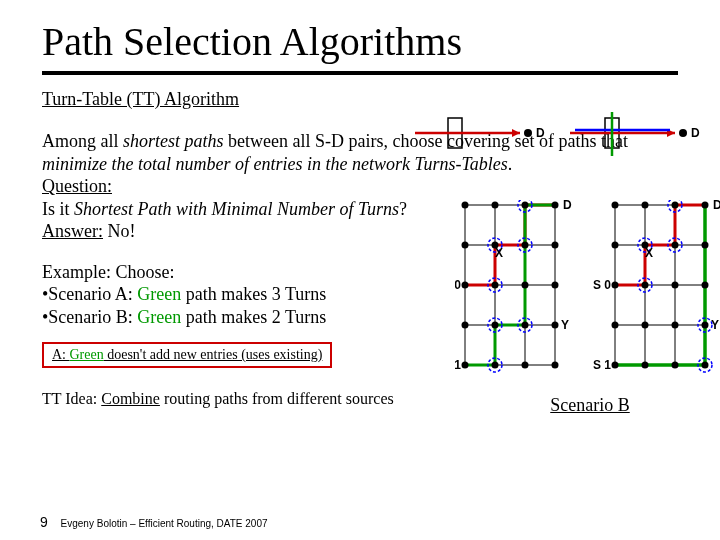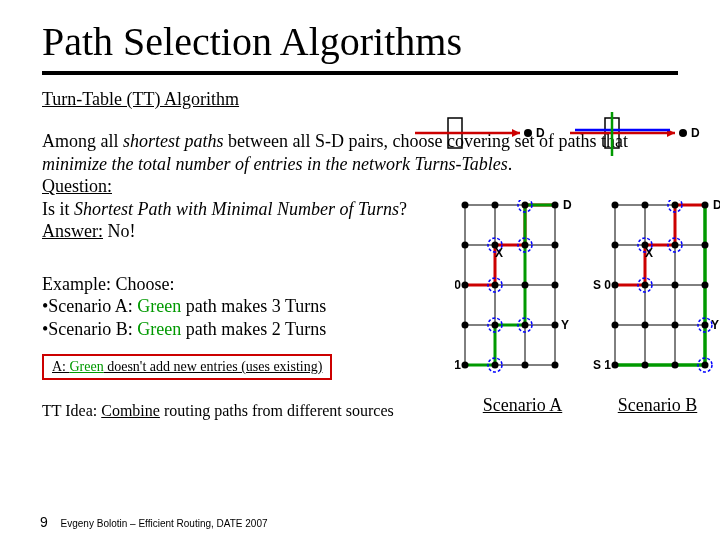--- a/index.html
+++ b/index.html
@@ -25,21 +25,21 @@
     font-size: 18px;
     text-decoration: underline;
     margin-bottom: 20px;
   }
   .body-line {
     font-size: 18px;
     line-height: 1.25;
   }
   .italic { font-style: italic; }
   .ul { text-decoration: underline; }
-  .example-block { margin-top: 30px; }
+  .example-block { margin-top: 18px; }
   .highlight-box {
     border: 2px solid #c00;
     padding: 3px 8px;
     display: inline-block;
     margin-top: 14px;
     font-size: 14px;
   }
   .highlight-box .ul { text-decoration: underline; }
   .tt-idea {
     font-size: 16px;
@@ -263,21 +263,20 @@
     </g>
     <text x="98" y="4" font-size="12" font-weight="bold" font-family="Arial">D</text>
     <text x="30" y="52" font-size="12" font-weight="bold" font-family="Arial">X</text>
     <text x="-22" y="84" font-size="12" font-weight="bold" font-family="Arial">S 0</text>
     <text x="96" y="124" font-size="12" font-weight="bold" font-family="Arial">Y</text>
     <text x="-22" y="164" font-size="12" font-weight="bold" font-family="Arial">S 1</text>
   </g>
 </svg>
 
 <div class="scenario-labels">
-  <span>Scenario A</span>
   <span>Scenario B</span>
 </div>
 
 <div class="footer">
   <span class="num">9</span>
   <span>Evgeny Bolotin – Efficient Routing, DATE 2007</span>
 </div>
 
 
 

